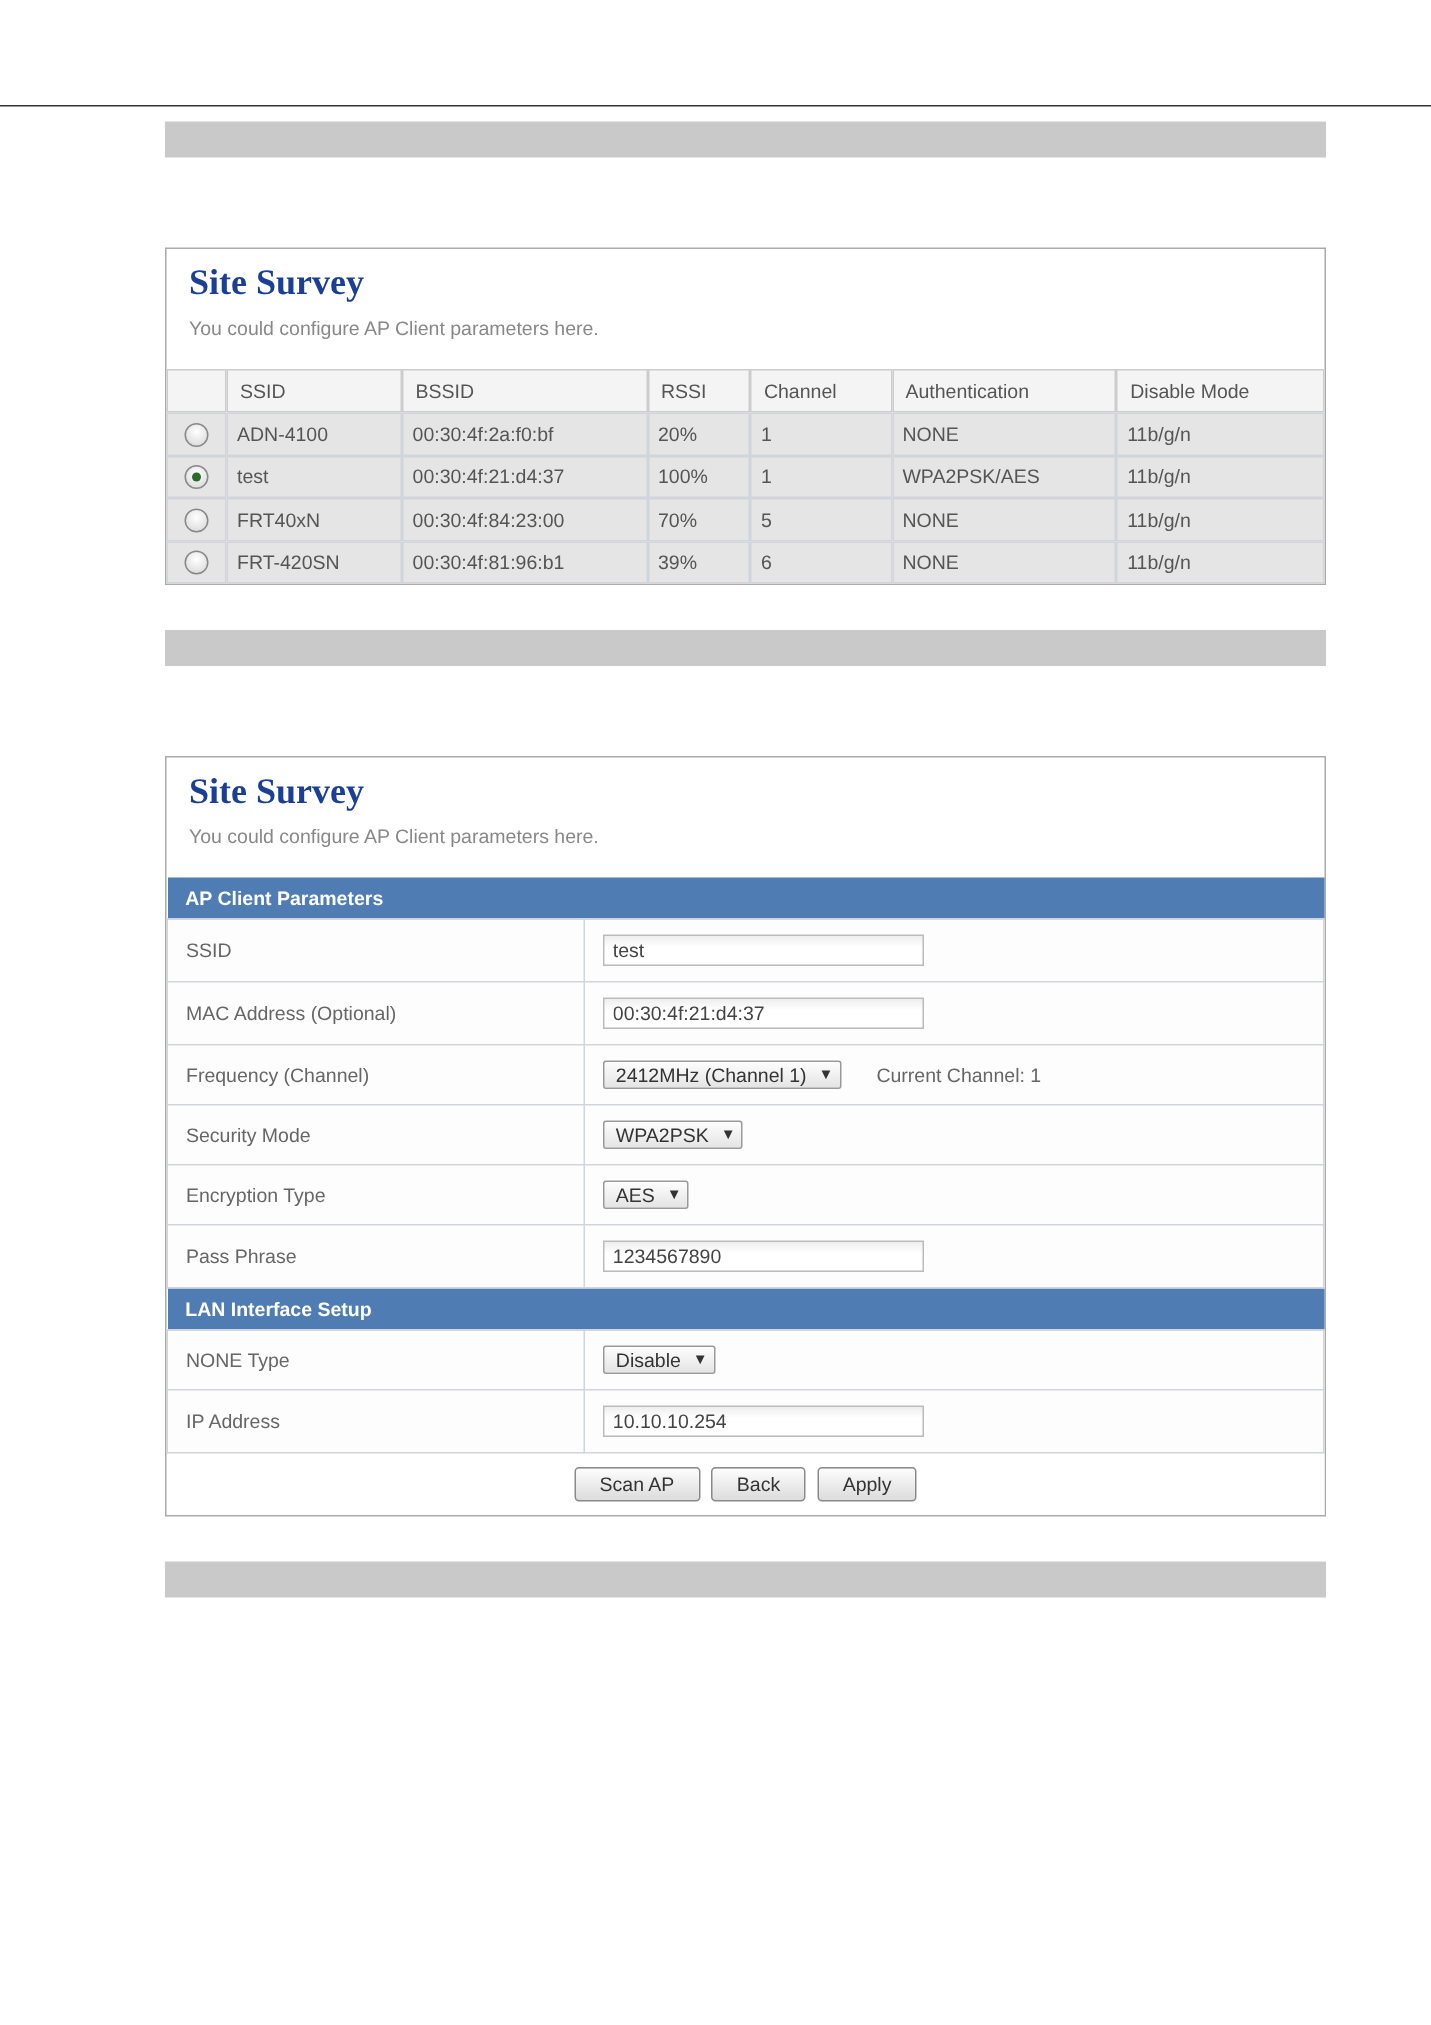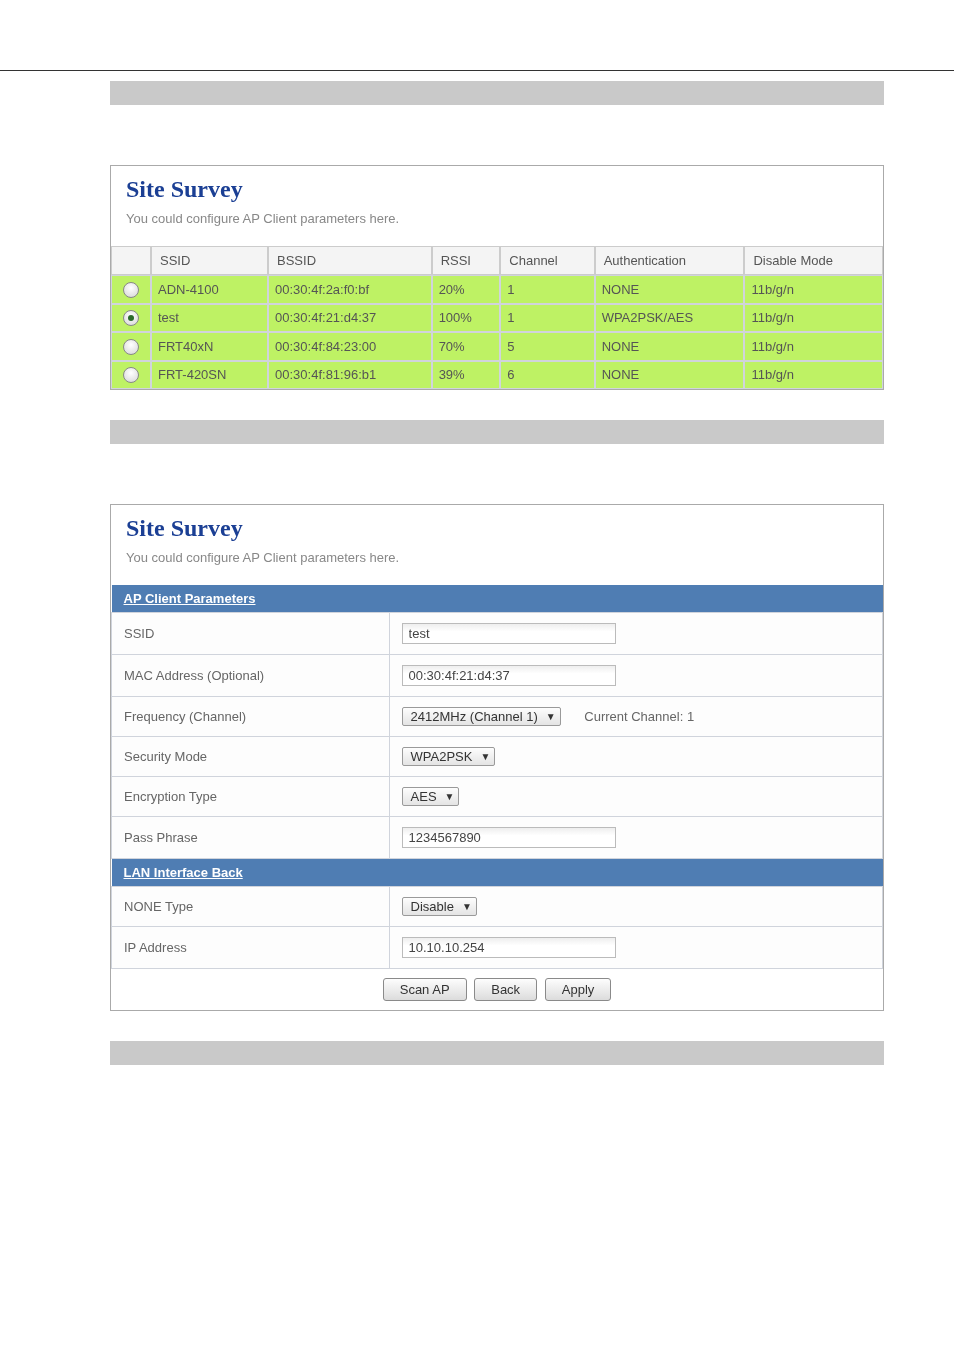--- a/index.html
+++ b/index.html
@@ -49,21 +49,21 @@
     font-weight: normal;
     text-align: left;
     padding: 6px 8px;
     border: 1px solid #ccc;
     font-size: 13px;
   }
   table.survey td {
     padding: 5px 6px;
     border: 1px solid #d0d4dc;
     color: #555;
-    background: #bef264;
+    background: #e5e5e5;
     font-size: 13px;
   }
   .radio-cell {
     width: 22px;
     text-align: center;
   }
   .btn-row {
     text-align: center;
     padding: 8px 0;
   }
@@ -81,21 +81,20 @@
   .form-table {
     width: 100%;
     border-collapse: collapse;
   }
   .section-row td {
     background: #4f7db3;
     color: #fff;
     font-weight: bold;
     padding: 6px 12px;
     font-size: 13px;
-    text-decoration: underline;
   }
   .form-row td {
     padding: 10px 12px;
     border: 1px solid #d0d4dc;
     color: #666;
     background: #fdfdfd;
     font-size: 13px;
   }
   .label-col {
     width: 36%;
@@ -263,21 +262,21 @@
         </span>
       </td>
     </tr>
     <tr class="form-row">
       <td class="label-col">Pass Phrase</td>
       <td>
         <input class="input-text" type="text" value="1234567890" style="">
       </td>
     </tr>
     <tr class="section-row">
-      <td colspan="2">LAN Interface Back</td>
+      <td colspan="2">LAN Interface Setup</td>
     </tr>
     <tr class="form-row">
       <td class="label-col">NONE Type</td>
       <td>
         <span class="select-box">
           <span>Disable</span>
           <span class="caret">▼</span>
         </span>
       </td>
     </tr>

